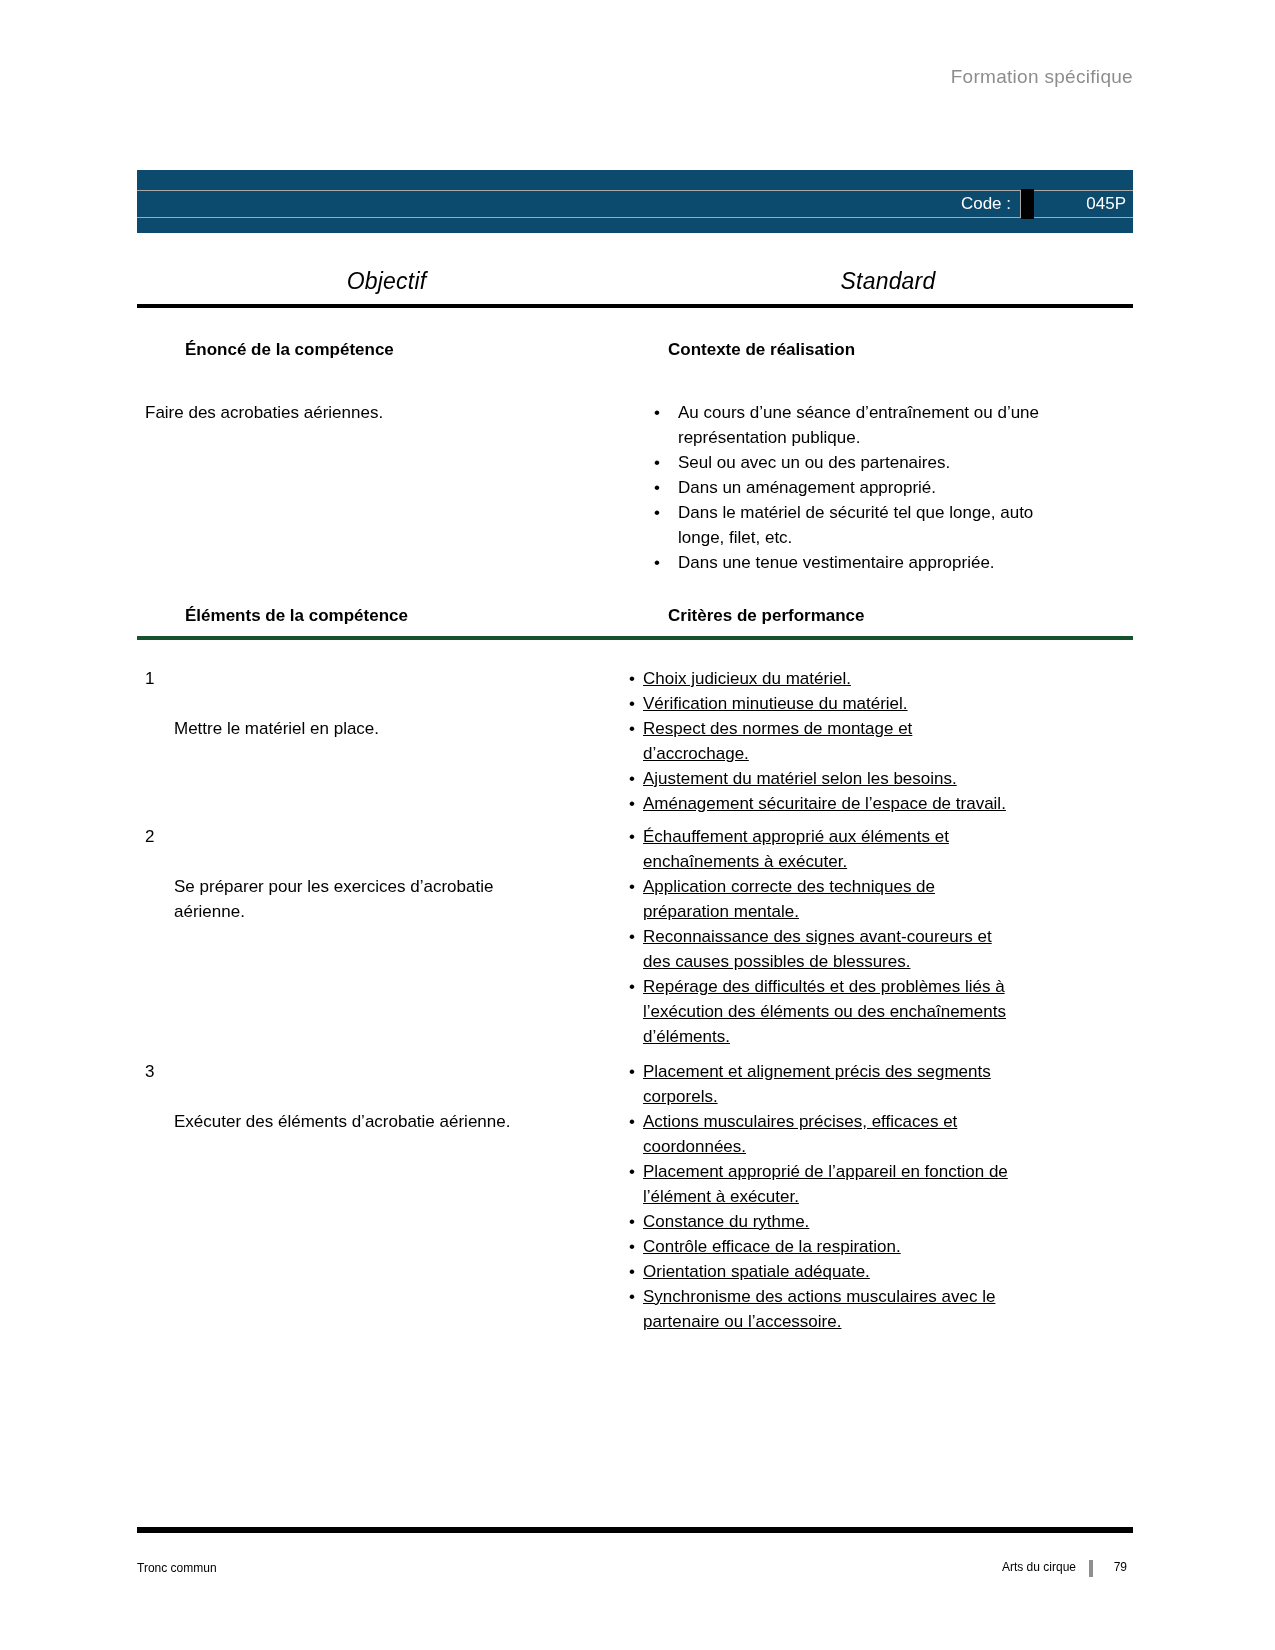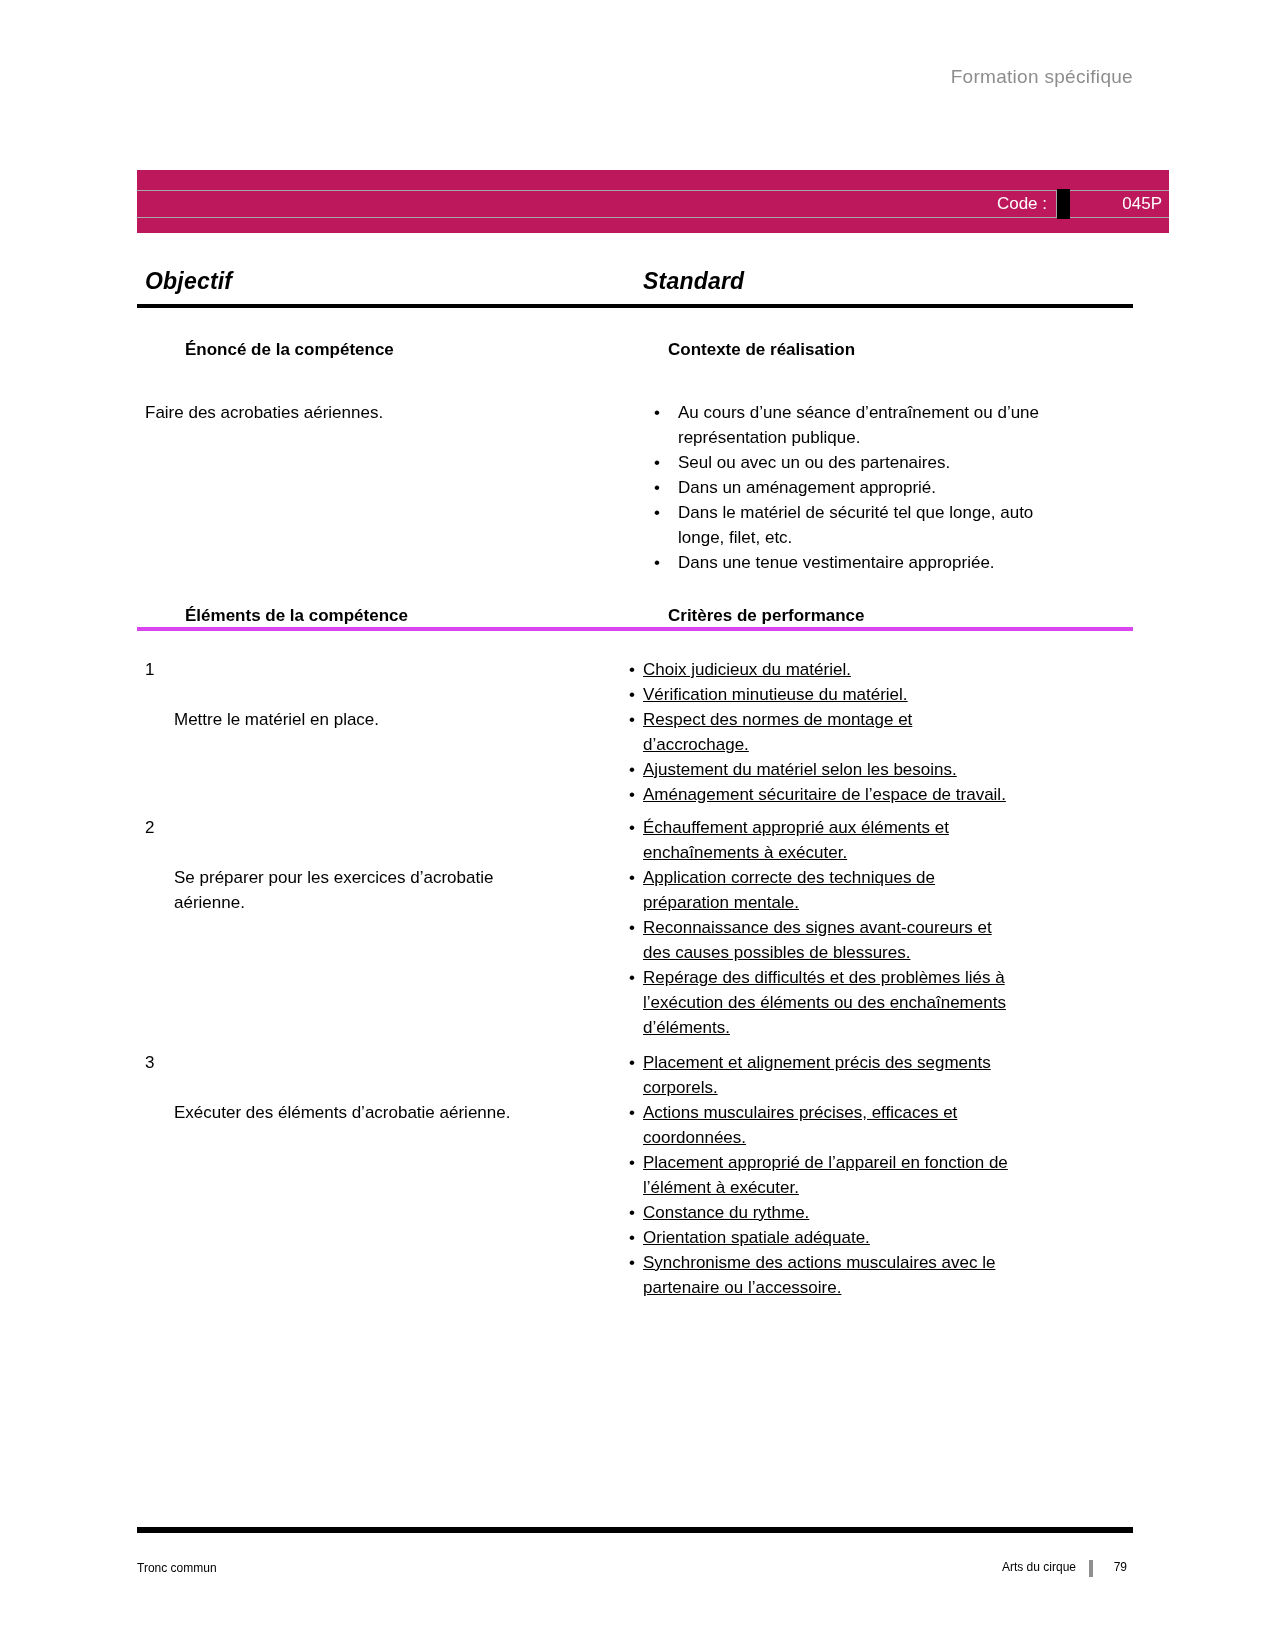--- a/index.html
+++ b/index.html
@@ -9,46 +9,45 @@
     overflow:hidden;
   }
   
   .header-right {
     position:absolute; top:66px; left:137px; width:996px;
     text-align:right; font-size:19px; color:#8d8d8d; letter-spacing:0.3px;
   }
   
   .banner {
     position:absolute; top:170px; left:137px; width:996px; height:63px;
-    background:#be185d;
-    padding-left:36px;
+    background:#0c4a6e;
   }
   .banner-band {
     position:absolute; top:20px; left:0; right:0; height:26px;
     border-top:1px solid #a8a8a8; border-bottom:1px solid #a8a8a8;
     display:flex; justify-content:flex-end; align-items:center;
     color:#fff; font-size:17px;
   }
   .code-label { padding-right:9px; line-height:26px; }
   .code-sep { width:1px; align-self:stretch; background:#a8a8a8; }
   .code-gap { width:13px; align-self:stretch; margin:-2px 0; background:#000; }
   .code-value { width:92px; text-align:right; padding-right:7px; line-height:26px; }
   
   .doc { position:absolute; top:233px; left:137px; width:996px; font-size:17px; line-height:25px; }
   .row { display:grid; grid-template-columns:491px 505px; }
   .col1 { padding-left:8px; }
   .col2-pad { margin-left:15px; }
   
   .obj-std { margin-top:34px; padding-bottom:9px; border-bottom:4px solid #000; }
   .obj-std .h {
-    font-size:23px; font-weight:bold; font-style:italic; line-height:28px; letter-spacing:0.2px;
+    font-size:23px; font-weight:normal; font-style:italic; line-height:28px; letter-spacing:0.2px;text-align:center;
   }
   
   .head-row-1 { margin-top:31px; }
-  .head-row-2 { margin-top:30px; border-bottom:4px solid #d946ef; }
+  .head-row-2 { margin-top:30px; padding-bottom:9px; border-bottom:4px solid #14532d; }
   .subhead { font-weight:bold; font-size:17px; line-height:22px;margin-left:40px; }
   
   .body-row-1 { margin-top:39px; }
   .item-row-1 { margin-top:26px; }
   .item-row-2 { margin-top:8px; }
   .item-row-3 { margin-top:10px; }
   .pre { white-space:pre-line; }
   
   .elem { position:relative; padding-left:29px; }
   .elem .num { position:absolute; left:0; top:0; }
@@ -167,20 +166,21 @@
       </div>
       <div>
         <ul class="perf">
           <li>Placement et alignement précis des segments
 corporels.</li>
           <li>Actions musculaires précises, efficaces et
 coordonnées.</li>
           <li>Placement approprié de l’appareil en fonction de
 l’élément à exécuter.</li>
           <li>Constance du rythme.</li>
+          <li>Contrôle efficace de la respiration.</li>
           <li>Orientation spatiale adéquate.</li>
           <li>Synchronisme des actions musculaires avec le
 partenaire ou l’accessoire.</li>
         </ul>
       </div>
     </div>
 
   </div>
 
   <div class="footer-rule"></div>

